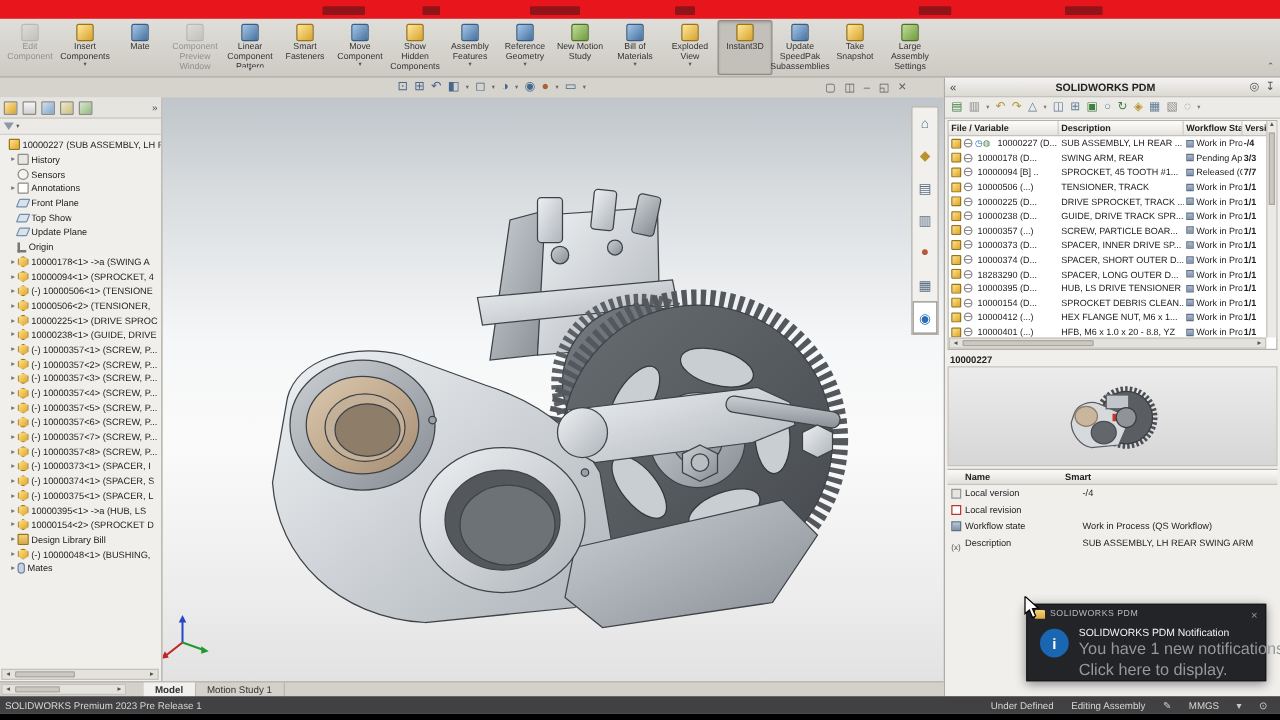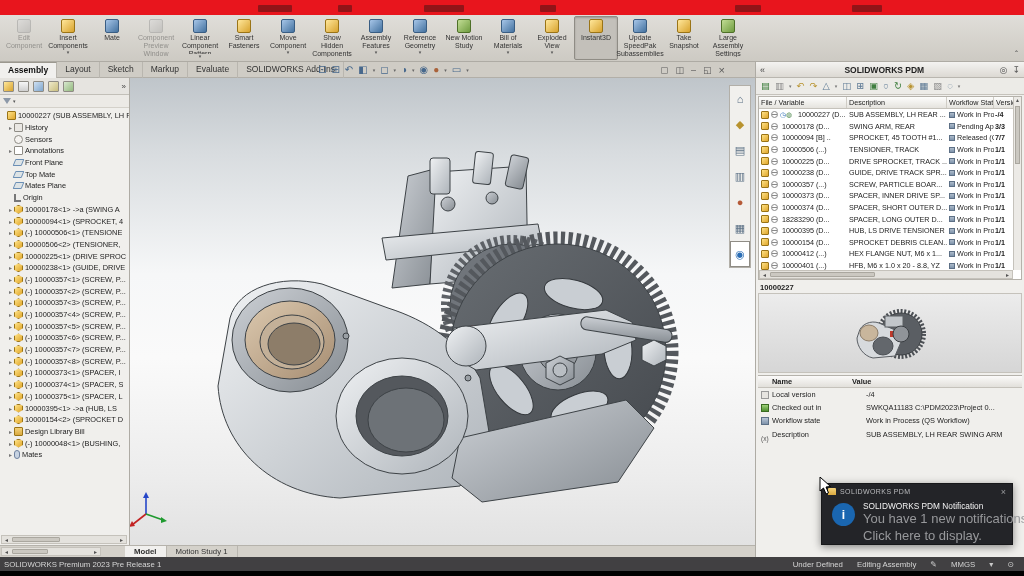--- a/index.html
+++ b/index.html
@@ -92,21 +92,21 @@
   .pdm-title{height:16px;display:flex;align-items:center;background:linear-gradient(#f4f3f1,#dcd9d3);border-bottom:1px solid #b9b6af;padding:0 4px}
   .pdm-collapse{font-size:9px;color:#444;width:14px}
   .pdm-titletext{flex:1;text-align:center;font-size:8.5px;font-weight:bold;color:#222}
   .pdm-gear,.pdm-pin{font-size:9px;color:#555;margin-left:5px}
   .pdm-toolbar{height:17px;display:flex;align-items:center;gap:5px;padding:0 5px;border-bottom:1px solid #c5c2bb;background:#ecebe7}
   .pti{font-size:9.5px;line-height:1;color:#5d7a95}
   .pti.g{color:#3f7f3f}.pti.o{color:#b8932f}.pti.dim{color:#8a8a8a}
   .ptsep{font-size:5px;color:#777}
 
   .grid{position:absolute;left:2px;right:2px;top:34px;height:184px;background:#fff;border:1px solid #b5b2ab}
-  .ghead{display:flex;height:12px;background:linear-gradient(#fdfdfc,#e5e3de);border-bottom:1px solid #c5c2bb;font-weight:normal}
+  .ghead{display:flex;height:12px;background:linear-gradient(#fdfdfc,#e5e3de);border-bottom:1px solid #c5c2bb;font-weight:bold}
   .ghead span{font-size:7.2px;color:#222;overflow:hidden;white-space:nowrap;border-right:1px solid #cfccc5;padding:1px 2px}
   .c1{width:88px}.c2{width:100px}.c3{width:47px}.c4{width:22px}
   .grows{overflow:hidden;height:163px}
   .grow{display:flex;align-items:center;height:11.6px;font-size:7.2px;color:#222}
   .grow .c1{display:flex;align-items:center;gap:2px;padding-left:2px;overflow:hidden;white-space:nowrap}
   .grow .c2,.grow .c3{overflow:hidden;white-space:nowrap;padding-left:2px}
   .grow .c3{display:flex;align-items:center;gap:2px}
   .grow .c4{font-weight:bold;padding-left:1px}
   .gi1{width:8px;height:8px;background:linear-gradient(135deg,#ffe285,#dfa62c);border:1px solid #9a7416;border-radius:1px;flex:none}
   .gi2{width:7px;height:7px;border:1px solid #8a8a8a;border-radius:50%;flex:none;background:linear-gradient(#fff 42%,#8a8a8a 42%,#8a8a8a 58%,#fff 58%)}
@@ -144,21 +144,21 @@
   .toast-close{font-size:9px;color:#9a9b9e}
   .toast-body{display:flex;gap:8px;padding:2px 6px 0 10px}
   .toast-info{width:23px;height:23px;border-radius:50%;background:#1a66b0;color:#fff;display:flex;align-items:center;justify-content:center;font-size:12px;font-weight:bold;flex:none;margin-top:2px}
   .toast-title{font-size:8.3px;font-weight:normal;color:#f2f2f2;white-space:nowrap}
   .toast-line{font-size:13px;color:#97989b;line-height:1.3;white-space:nowrap}
   .cursor{position:absolute;left:-3px;top:-7px}
 
   
   .docbar{position:absolute;left:0;top:545px;width:755px;height:12px;background:#d4d1ca;border-top:1px solid #b5b2ab;display:flex;align-items:center;z-index:4}
   .doc-hs{width:100px;height:9px;margin-left:1px}
-  .doctabs{display:flex;margin-left:24px;height:12px}
+  .doctabs{display:flex;margin-left:14px;height:12px}
   .dtab{font-size:7.8px;padding:1px 9px 0;color:#333;border-right:1px solid #b9b6af;white-space:nowrap}
   .dtab.active{background:#f1f0ee;font-weight:bold}
   .statusbar{position:absolute;left:0;top:557px;width:1024px;height:14px;background:#414042;color:#d5d5d5;display:flex;align-items:center;font-size:7.8px;z-index:5}
   .st-left{padding-left:4px}
   .st-right{margin-left:auto;display:flex;align-items:center;gap:14px;padding-right:10px}
   .st-right .sicon{font-size:8px;color:#c9c9c9}
   .blackstrip{position:absolute;left:0;top:571px;width:1024px;height:5px;background:#000;z-index:6}
 </style>
 </head>
 <body>
@@ -258,30 +258,20 @@
       </div>
         <div class="tbtn">
         <span class="tico icg"></span>
         <span class="tlbl">Large Assembly Settings</span>
         <span class="tcaret"></span>
       </div>
       </div>
     <span class="cm-collapse">ˆ</span>
   </div>
 
-  <div class="tabrow">
-    <div class="tabs">
-        <div class="tab active">Assembly</div>
-        <div class="tab">Layout</div>
-        <div class="tab">Sketch</div>
-        <div class="tab">Markup</div>
-        <div class="tab">Evaluate</div>
-        <div class="tab">SOLIDWORKS Add-Ins</div>
-      </div>
-  </div>
 
   <div class="headsup">
     <span class="hic">⊡</span>
     <span class="hic">⊞</span>
     <span class="hic">↶</span>
     <span class="hic">◧</span>
     <span class="hcaret">▾</span>
     <span class="hic">◻</span>
     <span class="hcaret">▾</span>
     <span class="hic">◑</span>
@@ -336,26 +326,26 @@
         <span class="tlab">Annotations</span>
       </div>
         <div class="trow">
         <span class="tarr"></span>
         <span class="tic plane"></span>
         <span class="tlab">Front Plane</span>
       </div>
         <div class="trow">
         <span class="tarr"></span>
         <span class="tic plane"></span>
-        <span class="tlab">Top Mate</span>
+        <span class="tlab">Top Show</span>
       </div>
         <div class="trow">
         <span class="tarr"></span>
         <span class="tic plane"></span>
-        <span class="tlab">Mates Plane</span>
+        <span class="tlab">Update Plane</span>
       </div>
         <div class="trow">
         <span class="tarr"></span>
         <span class="tic origin"></span>
         <span class="tlab">Origin</span>
       </div>
         <div class="trow">
         <span class="tarr">▸</span>
         <span class="tic part"></span>
         <span class="tlab">10000178&lt;1&gt; -&gt;a (SWING A</span>
@@ -818,32 +808,32 @@
         <ellipse cx="38" cy="48" rx="10" ry="9" fill="#63676c" stroke="#4a4e53"></ellipse>
         <rect x="40" y="18" width="18" height="11" fill="#c2c6ca" stroke="#5a5e63"></rect>
         <rect x="45" y="33" width="5" height="6" fill="#c13a2c"></rect>
         <circle cx="56" cy="36" r="8" fill="#909499" stroke="#3a3e42"></circle>
       </svg>
     </div>
 
     <div class="props">
       <div class="phead">
         <span class="pname h">Name</span>
-        <span class="pval h">Value</span>
+        <span class="pval h">Smart</span>
       </div>
       <div>
           <div class="prow">
           <span class="pic pv"></span>
           <span class="pname">Local version</span>
           <span class="pval">-/4</span>
         </div>
           <div class="prow">
-          <span class="pic pci"></span>
-          <span class="pname">Checked out in</span>
-          <span class="pval">SWKQA11183   C:\PDM2023\Project 0...</span>
+          <span class="pic pr"></span>
+          <span class="pname">Local revision</span>
+          <span class="pval"></span>
         </div>
           <div class="prow">
           <span class="pic pwf"></span>
           <span class="pname">Workflow state</span>
           <span class="pval">Work in Process (QS Workflow)</span>
         </div>
           <div class="prow">
           <span class="pic pds"></span>
           <span class="pname">Description</span>
           <span class="pval">SUB ASSEMBLY, LH REAR SWING ARM</span>

